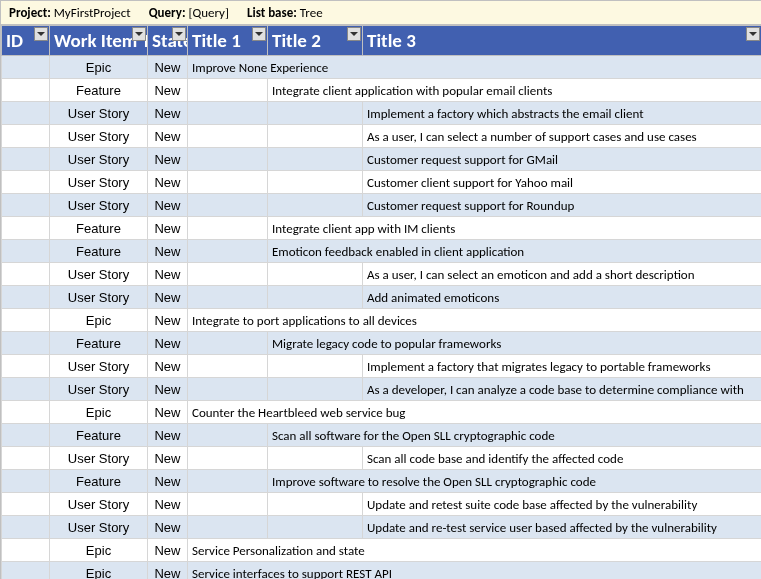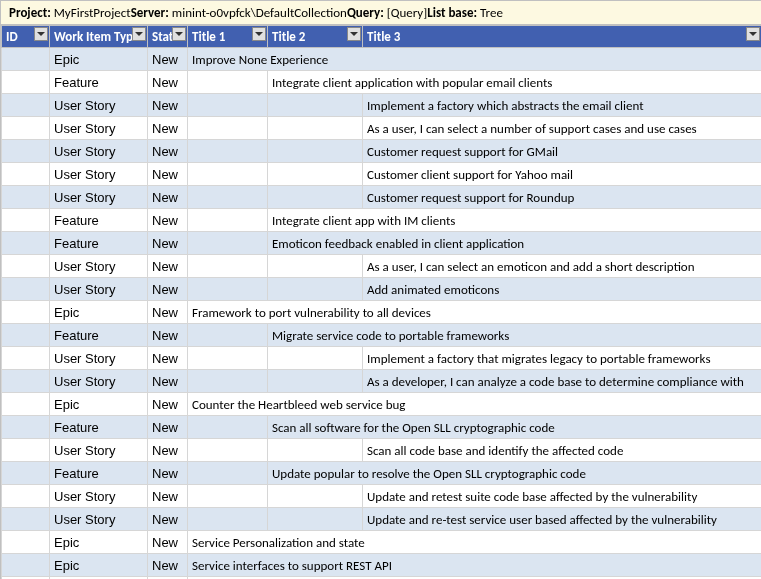--- a/index.html
+++ b/index.html
@@ -12,40 +12,41 @@
   }
   .wrapper {
     width: 761px;
     border: 1px solid #c0c0c0;
   }
   .info-bar {
     background: #fdf9e1;
     border-bottom: 1px solid #c0c0c0;
     padding: 4px 8px;
     display: flex;
+    gap: 18px;
     font-size: 13px;
     align-items: center;
     white-space: nowrap;
   }
   .info-bar .pair b { font-weight: 700; }
   .info-bar .pair span { font-weight: 400; }
   table {
     border-collapse: collapse;
     width: 100%;
     table-layout: fixed;
   }
   th {
     background: #4a69bd; 
     background: #4160b0;
     color: #fff;
     font-weight: 700;
     text-align: left;
     padding: 3px 4px;
     border: 1px solid #c0c0c0;
-    font-size: 13px;
+    font-size: 19px;
     position: relative;
     overflow: hidden;
     white-space: nowrap;
   }
   .filter-btn {
     position: absolute;
     right: 1px;
     top: 1px;
     width: 14px;
     height: 14px;
@@ -65,35 +66,31 @@
     height: 18px;
   }
   tbody tr.band td { background: #dbe5f1; }
   tbody tr.plain td { background: #fff; }
   .col-id    { width: 48px; }
   .col-type  { width: 98px; }
   .col-state { width: 40px; }
   .col-t1    { width: 80px; }
   .col-t2    { width: 95px; }
   .col-t3    { width: auto; }
-  td.cell-type, td.cell-state { font-family: "Segoe UI", Arial, sans-serif; }
+  td.cell-type, td.cell-state { font-family: "Segoe UI", Arial, sans-serif; text-align: center; }
 </style>
 </head>
 <body>
 
 <div class="wrapper">
 
   <div class="info-bar">
     <span class="pair">
       <b>Project:</b>
       <span>MyFirstProject</span>
-    </span>
-    <span class="pair">
-      <b>Server:</b>
-      <span>minint-o0vpfck\DefaultCollection</span>
     </span>
     <span class="pair">
       <b>Query:</b>
       <span>[Query]</span>
     </span>
     <span class="pair">
       <b>List base:</b>
       <span>Tree</span>
     </span>
   </div>
@@ -240,28 +237,28 @@
           <td class="cell-type">User Story</td>
           <td class="cell-state">New</td>
           <td></td>
           <td></td>
           <td colspan="1">Add animated emoticons</td>
         </tr>
         <tr class="plain">
           <td></td>
           <td class="cell-type">Epic</td>
           <td class="cell-state">New</td>
-          <td colspan="3">Framework to port vulnerability to all devices</td>
-        </tr>
-        <tr class="band">
-          <td></td>
-          <td class="cell-type">Feature</td>
-          <td class="cell-state">New</td>
-          <td></td>
-          <td colspan="2">Migrate service code to portable frameworks</td>
+          <td colspan="3">Integrate to port applications to all devices</td>
+        </tr>
+        <tr class="band">
+          <td></td>
+          <td class="cell-type">Feature</td>
+          <td class="cell-state">New</td>
+          <td></td>
+          <td colspan="2">Migrate legacy code to popular frameworks</td>
         </tr>
         <tr class="plain">
           <td></td>
           <td class="cell-type">User Story</td>
           <td class="cell-state">New</td>
           <td></td>
           <td></td>
           <td colspan="1">Implement a factory that migrates legacy to portable frameworks</td>
         </tr>
         <tr class="band">
@@ -291,21 +288,21 @@
           <td class="cell-state">New</td>
           <td></td>
           <td></td>
           <td colspan="1">Scan all code base and identify the affected code</td>
         </tr>
         <tr class="band">
           <td></td>
           <td class="cell-type">Feature</td>
           <td class="cell-state">New</td>
           <td></td>
-          <td colspan="2">Update popular to resolve the Open SLL cryptographic code</td>
+          <td colspan="2">Improve software to resolve the Open SLL cryptographic code</td>
         </tr>
         <tr class="plain">
           <td></td>
           <td class="cell-type">User Story</td>
           <td class="cell-state">New</td>
           <td></td>
           <td></td>
           <td colspan="1">Update and retest suite code base affected by the vulnerability</td>
         </tr>
         <tr class="band">

